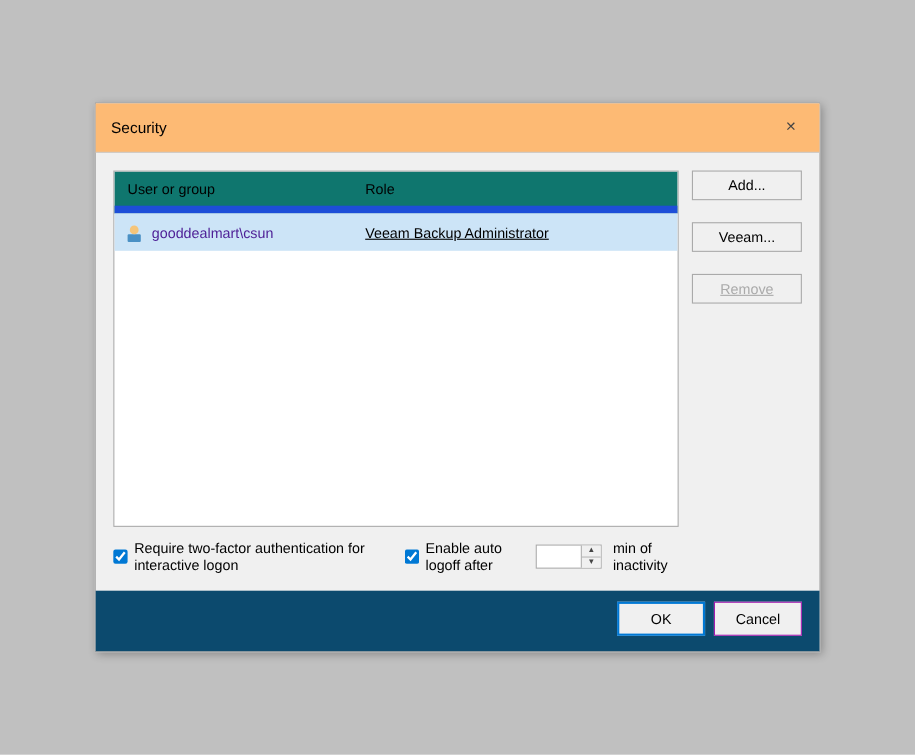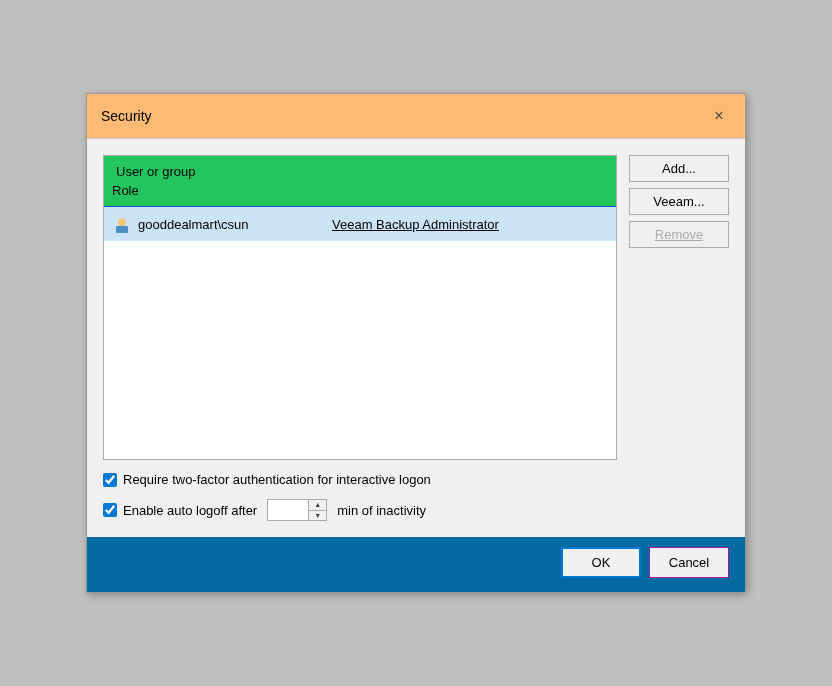--- a/index.html
+++ b/index.html
@@ -77,24 +77,23 @@
       border: 1px solid #aaa;
       background: #fff;
       flex: 1;
       overflow: hidden;
       display: flex;
       flex-direction: column;
     }
 
     .table-header {
       display: flex;
-      border-bottom: 1px solid #1d4ed8;
-      background: #22c55e;
+      border-bottom: 7px solid #1d4ed8;
+      background: #0f766e;
       padding: 6px 0;
-      flex-direction: column;
     }
 
     .col-user {
       width: 220px;
       padding: 2px 12px;
       font-weight: normal;
       color: #000;
     }
 
     .col-role {
@@ -118,21 +117,21 @@
     .table-row.selected {
       background: #cce4f7;
     }
 
     .table-row .cell-user {
       width: 220px;
       padding: 2px 8px;
       display: flex;
       align-items: center;
       gap: 6px;
-      color: #000000;
+      color: #4c1d95;
     }
 
     .table-row .cell-role {
       flex: 1;
       padding: 2px 8px;
       color: #000;
       text-decoration: underline;
     }
 
     .user-icon {
@@ -144,21 +143,21 @@
     }
 
     
     .user-icon svg {
       width: 18px;
       height: 18px;
     }
 
     .options-area {
       display: flex;
-      flex-direction: column;
+      flex-direction: row;
       gap: 12px;
     }
 
     .checkbox-row {
       display: flex;
       align-items: center;
       gap: 6px;
     }
 
     .checkbox-row input[type="checkbox"] {
@@ -213,21 +212,21 @@
       padding: 0;
     }
 
     .spin-up {
       border-bottom: 1px solid #aaa;
     }
 
     .right-panel {
       display: flex;
       flex-direction: column;
-      gap: 6px;
+      gap: 20px;
       width: 100px;
     }
 
     .side-btn {
       width: 100%;
       padding: 5px 10px;
       background: #f0f0f0;
       border: 1px solid #aaa;
       cursor: pointer;
       font-size: 13px;
@@ -239,21 +238,21 @@
       color: #aaa;
       cursor: default;
       text-decoration: underline;
     }
 
     .dialog-footer {
       display: flex;
       justify-content: flex-end;
       padding: 10px 16px 14px;
       gap: 8px;
-      background: #0369a1;
+      background: #0c4a6e;
     }
 
     .footer-btn {
       width: 80px;
       padding: 6px 12px;
       border: 1px solid #a21caf;
       background: #f0f0f0;
       cursor: pointer;
       font-size: 13px;
       color: #000;

